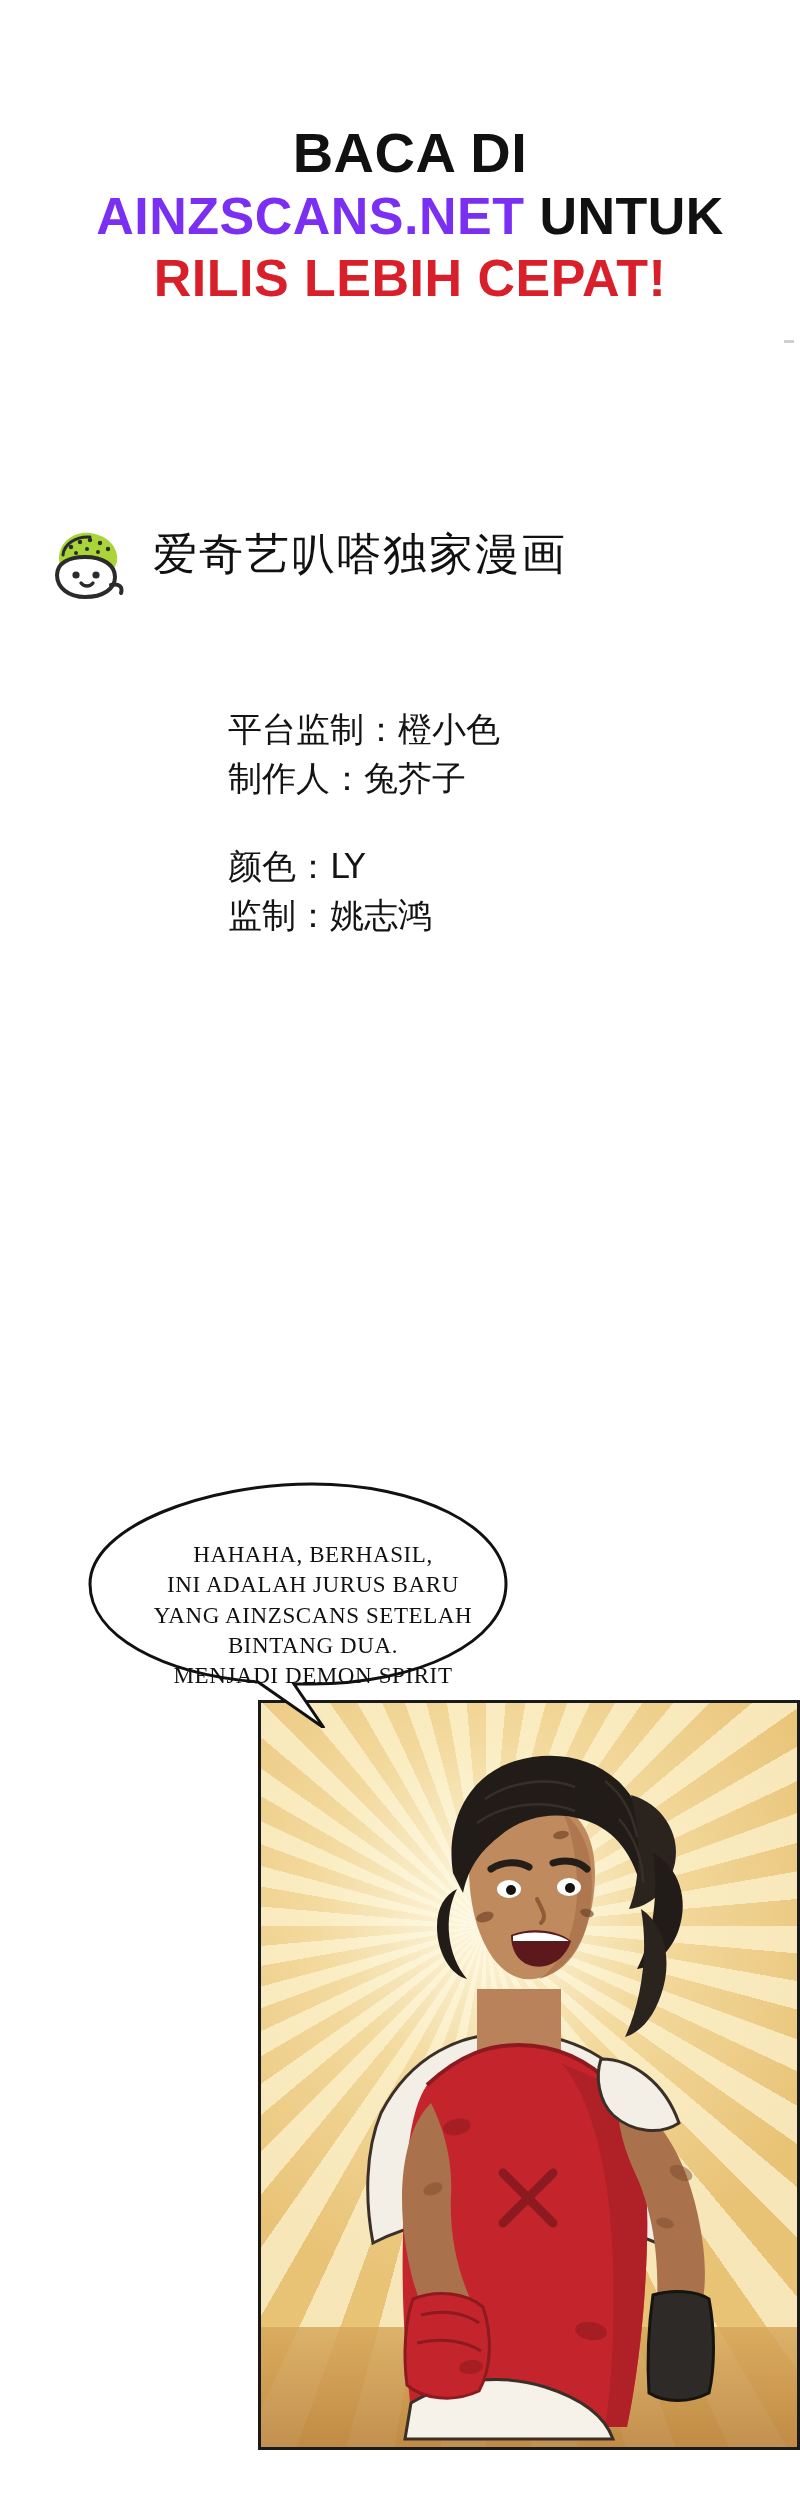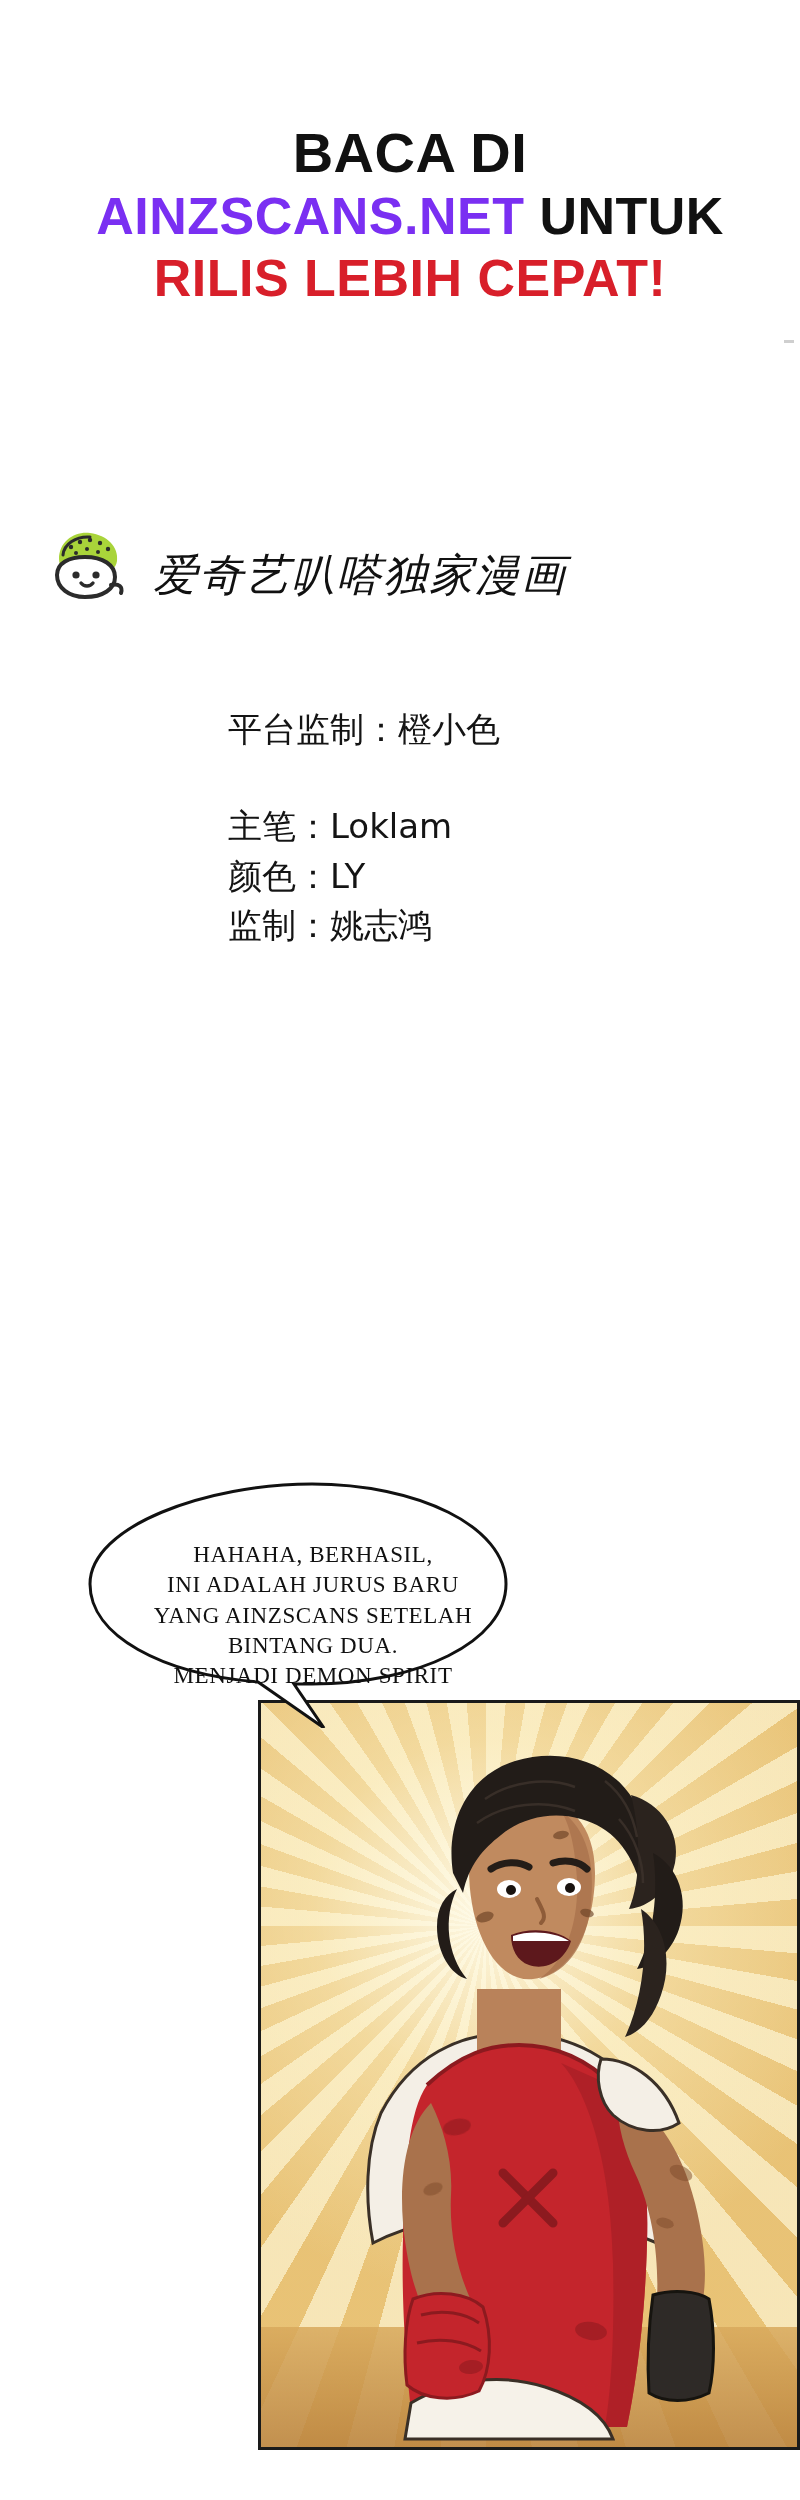--- a/index.html
+++ b/index.html
@@ -47,23 +47,22 @@
     margin-top: 1px;
   }
 
   
   .publisher-row {
     position: absolute;
     top: 525px;
     left: 45px;
     width: 740px;
     display: flex;
-    align-items: flex-end;
+    align-items: flex-start;
     gap: 22px;
-    font-style: italic;
   }
   .mascot {
     width: 86px;
     height: 80px;
     position: relative;
     flex: 0 0 auto;
   }
   .mascot svg { display: block; }
   .publisher-name {
     font-size: 44px;
@@ -79,21 +78,21 @@
     left: 228px;
     width: 520px;
   }
   .credit-line {
     font-size: 34px;
     color: #141414;
     line-height: 1.45;
     font-family: "DejaVu Sans", sans-serif;
     white-space: nowrap;
   }
-  .credits-group-1 { margin-bottom: 48px; }
+  .credits-group-1 { margin-bottom: 38px; }
 
   
   .panel {
     position: absolute;
     left: 258px;
     top: 1700px;
     width: 542px;
     height: 750px;
     border: 3px solid #1a1a1a;
     box-sizing: border-box;
@@ -195,23 +194,23 @@
       <path d="M36 58 C39 62 45 62 48 58" stroke="#2b2b2b" stroke-width="3.4" fill="none" stroke-linecap="round"></path>
       <path d="M66 60 C74 58 78 62 76 68" stroke="#2b2b2b" stroke-width="4" fill="none" stroke-linecap="round"></path>
     </svg>
   </div>
   <div class="publisher-name">爱奇艺叭嗒独家漫画</div>
 </div>
 
 <div class="credits">
   <div class="credits-group-1">
     <div class="credit-line">平台监制：橙小色</div>
+    <div class="credit-line">制作人：兔芥子</div>
   </div>
   <div class="credits-group-2">
-    <div class="credit-line">主笔：Loklam</div>
     <div class="credit-line">颜色：LY</div>
     <div class="credit-line">监制：姚志鸿</div>
   </div>
 </div>
 
 <div class="panel">
   <div class="rays"></div>
   <div class="glow"></div>
   <div class="ground"></div>
 

